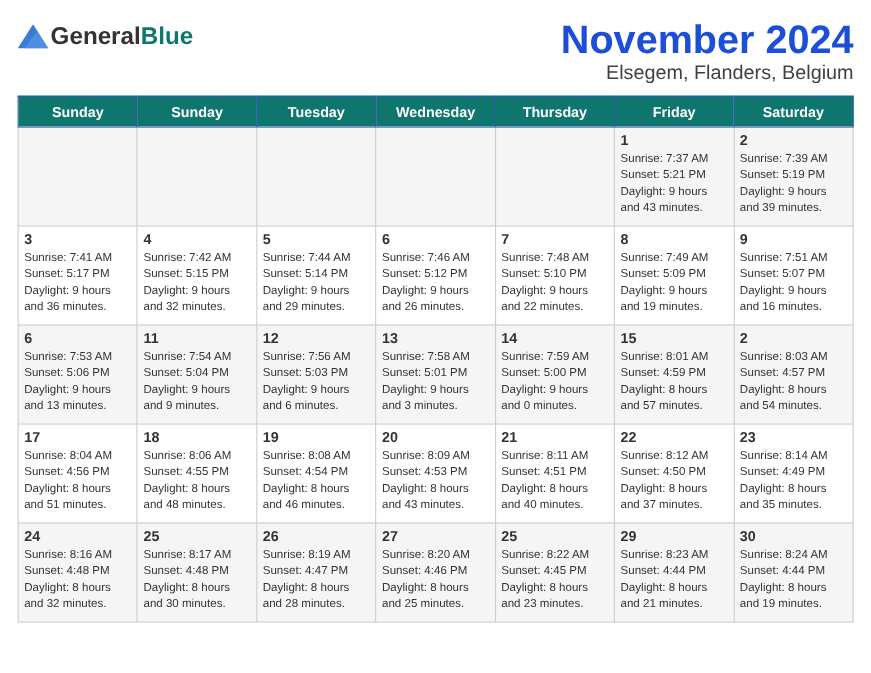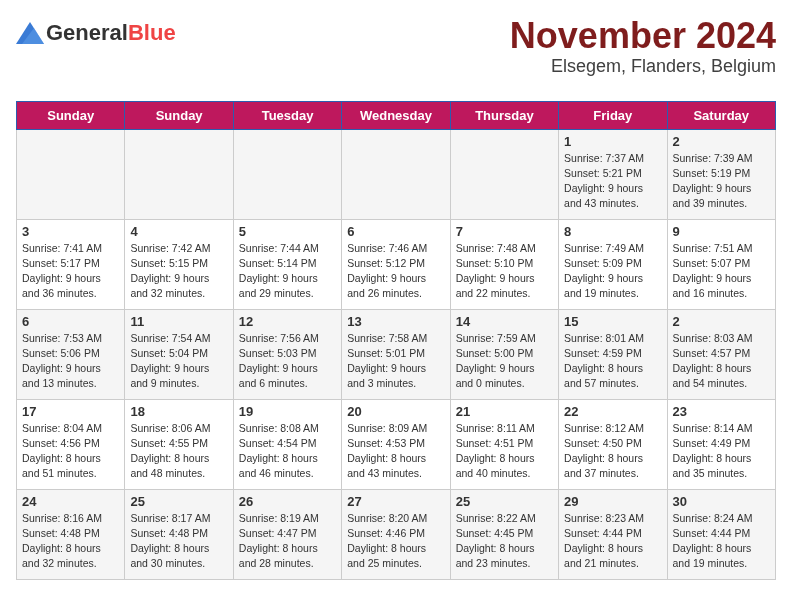--- a/index.html
+++ b/index.html
@@ -7,65 +7,65 @@
       font-family: Arial, sans-serif;
       background: #fff;
       width: 792px;
       min-height: 612px;
       padding: 16px;
     }
     .header-area {
       display: flex;
       justify-content: space-between;
       align-items: flex-start;
-      margin-bottom: 24px;
+      margin-bottom: 10px;
     }
     .logo {
       display: flex;
       flex-direction: column;
       align-items: flex-start;
       margin-top: 4px;
     }
     .logo-text {
       display: flex;
       align-items: center;
       font-size: 22px;
       font-weight: bold;
       color: #333;
     }
     .logo-general { color: #333; }
-    .logo-blue { color: #ef4444; }
+    .logo-blue { color: #0f766e; }
     .logo-icon {
       width: 28px;
       height: 22px;
       margin-right: 2px;
       position: relative;
       display: inline-block;
     }
     .title-block {
       text-align: right;
     }
     .title-block h1 {
       font-size: 36px;
       font-weight: bold;
-      color: #7f1d1d;
+      color: #1d4ed8;
       line-height: 1.1;
     }
     .title-block h2 {
       font-size: 18px;
       color: #404040;
       font-weight: normal;
     }
     table {
       width: 100%;
       border-collapse: collapse;
       table-layout: fixed;
     }
     thead th {
-      background-color: #be185d;
+      background-color: #0f766e;
       color: #fff;
       font-size: 13px;
       font-weight: bold;
       padding: 6px 4px;
       text-align: center;
       border: 1px solid #2a5db0;
     }
     tbody td {
       border: 1px solid #ccc;
       vertical-align: top;

